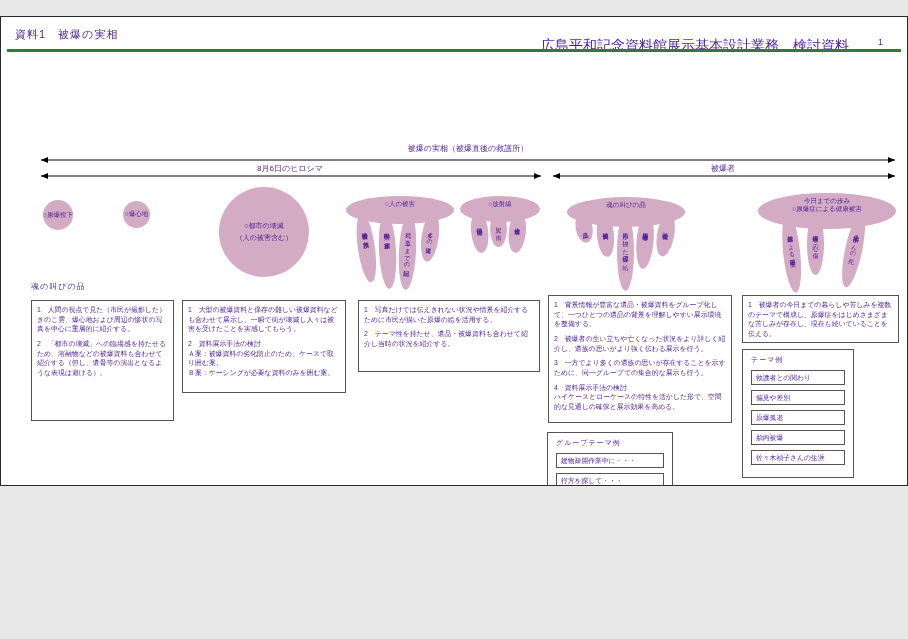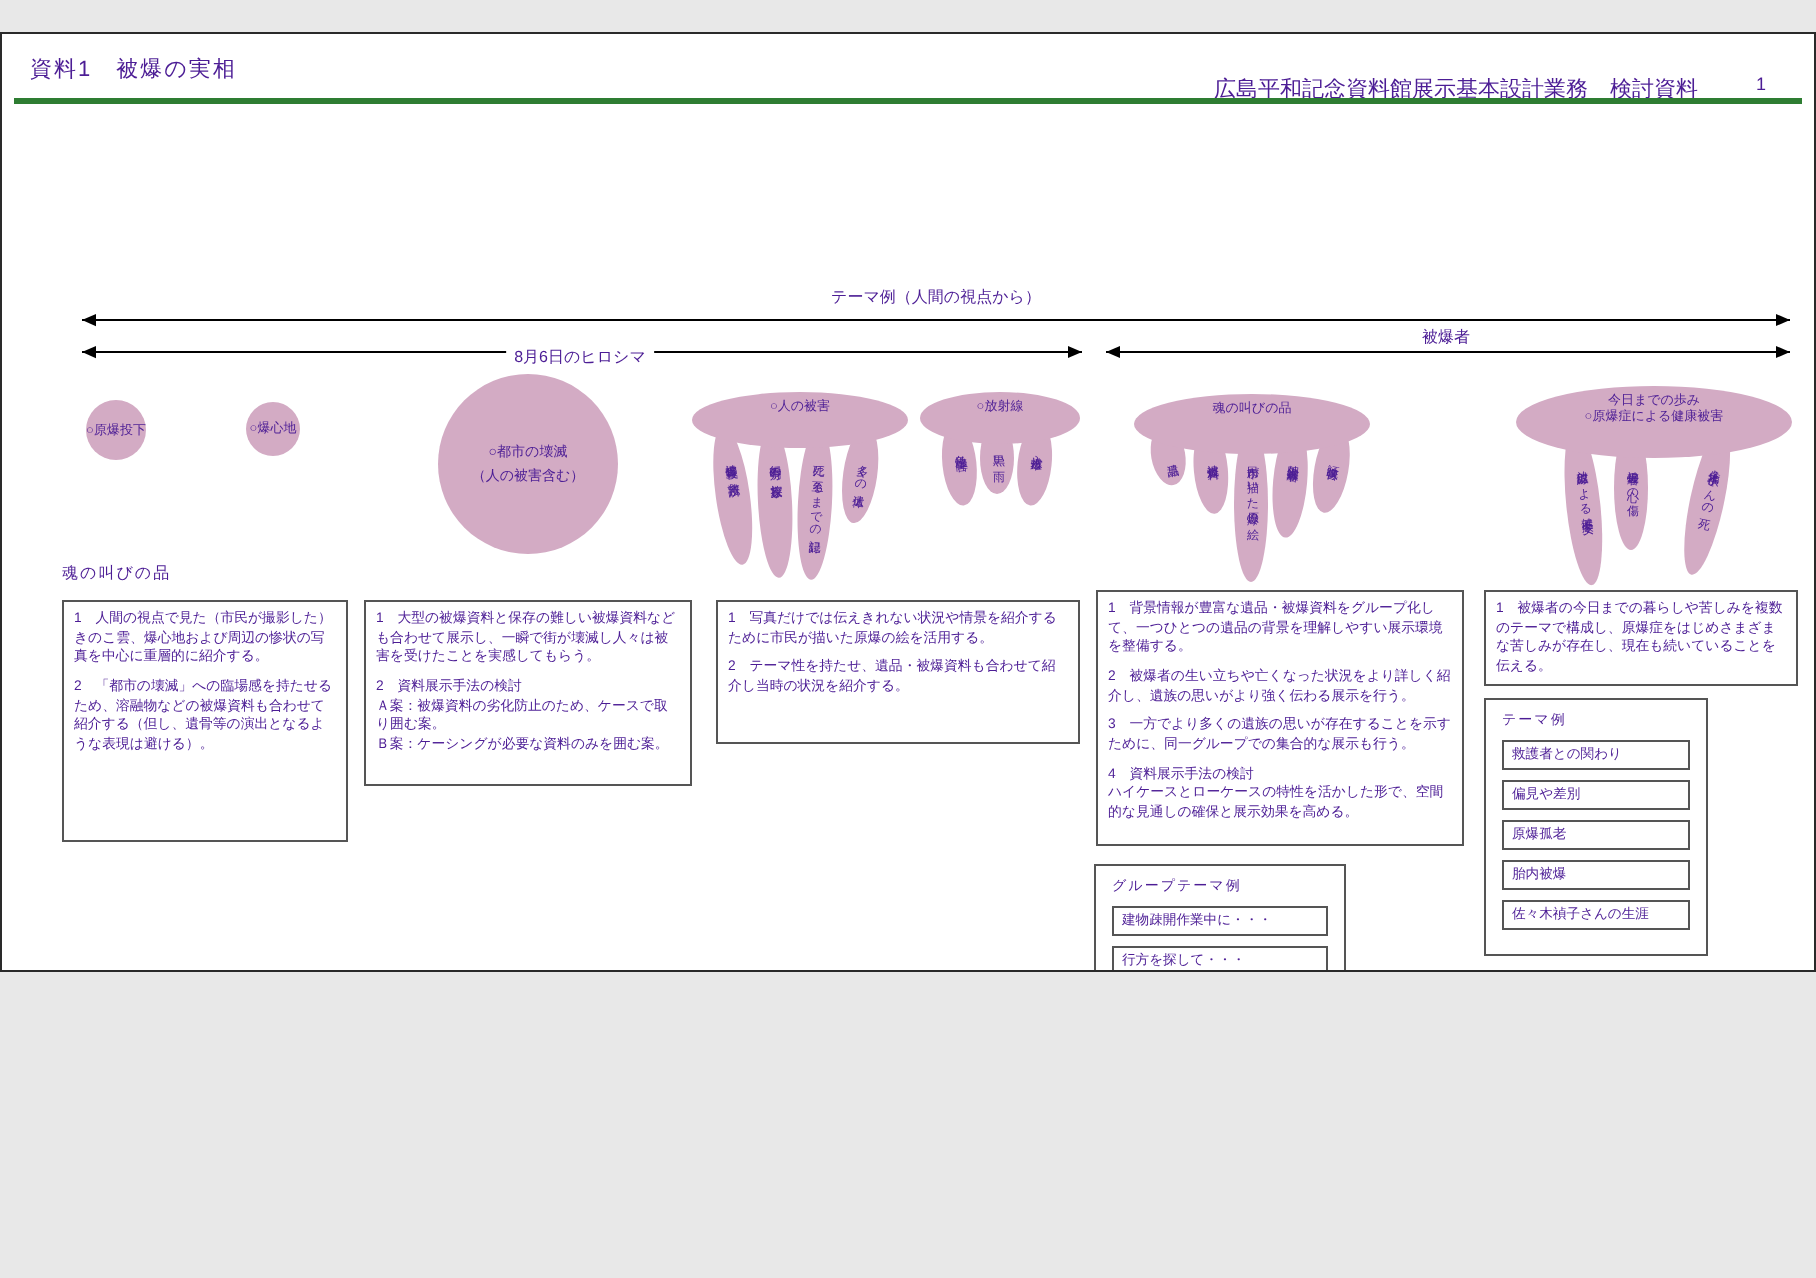--- a/index.html
+++ b/index.html
@@ -8,21 +8,21 @@
   }
   html,body{margin:0;padding:0;background:#e8e8e8;}
   .page{
     position:relative;width:908px;height:470px;margin:16px auto;
     background:#fff;border:1px solid #2a2a2a;box-sizing:border-box;
     font-family:"Liberation Sans","DejaVu Sans",sans-serif;color:#4c1d95;
     overflow:hidden;
   }
   
   .hdr-left{position:absolute;left:14px;top:10px;font-size:11px;letter-spacing:1px;}
-  .hdr-right{position:absolute;right:58px;top:20px;font-size:11px;}
+  .hdr-right{position:absolute;right:58px;top:20px;font-size:14px;}
   .hdr-page{position:absolute;right:24px;top:20px;font-size:9px;}
   .rule{position:absolute;left:6px;right:6px;top:32px;height:3px;background:var(--accent-green);}
   .main-title{position:absolute;left:30px;top:62px;font-size:11px;letter-spacing:1px;}
   
   .arrows{position:absolute;left:0;top:135px;}
   .alabel{position:absolute;transform:translateX(-50%);font-size:8px;white-space:nowrap;background:#fff;padding:0 4px;}
   
   .blob{position:absolute;background:var(--blob-pink);border-radius:50%;}
   .circle-s{display:flex;align-items:center;justify-content:center;}
   .circle-s .blob-label{font-size:6.5px;white-space:nowrap;}
@@ -63,22 +63,22 @@
   <svg class="arrows" width="908" height="40" viewBox="0 0 908 40">
     <defs>
       <marker id="ah" viewBox="0 0 10 10" refX="8" refY="5" markerWidth="9" markerHeight="9" orient="auto-start-reverse">
         <path d="M0,1.5 L8,5 L0,8.5 z" fill="#000"></path>
       </marker>
     </defs>
     <line x1="40" y1="8" x2="894" y2="8" stroke="#000" stroke-width="1" marker-start="url(#ah)" marker-end="url(#ah)"></line>
     <line x1="40" y1="24" x2="540" y2="24" stroke="#000" stroke-width="1" marker-start="url(#ah)" marker-end="url(#ah)"></line>
     <line x1="552" y1="24" x2="894" y2="24" stroke="#000" stroke-width="1" marker-start="url(#ah)" marker-end="url(#ah)"></line>
   </svg>
-  <div class="alabel" style="left:467px;top:126px;">テーマ例（人間の視点から）</div>
-  <div class="alabel" style="left:289px;top:156px;">8月6日のヒロシマ</div>
+  <div class="alabel" style="left:467px;top:126px;">被爆の実相（被爆直後の救護所）</div>
+  <div class="alabel" style="left:289px;top:146px;">8月6日のヒロシマ</div>
   <div class="alabel" style="left:722px;top:146px;">被爆者</div>
 
   <div class="blob circle-s" style="left:42px;top:183px;width:30px;height:30px;">
     <span class="blob-label">○原爆投下</span>
   </div>
   <div class="blob circle-s" style="left:122px;top:184px;width:27px;height:27px;">
     <span class="blob-label">○爆心地</span>
   </div>
   <div class="blob circle-l" style="left:218px;top:170px;width:90px;height:90px;">
     <span>○都市の壊滅</span>

